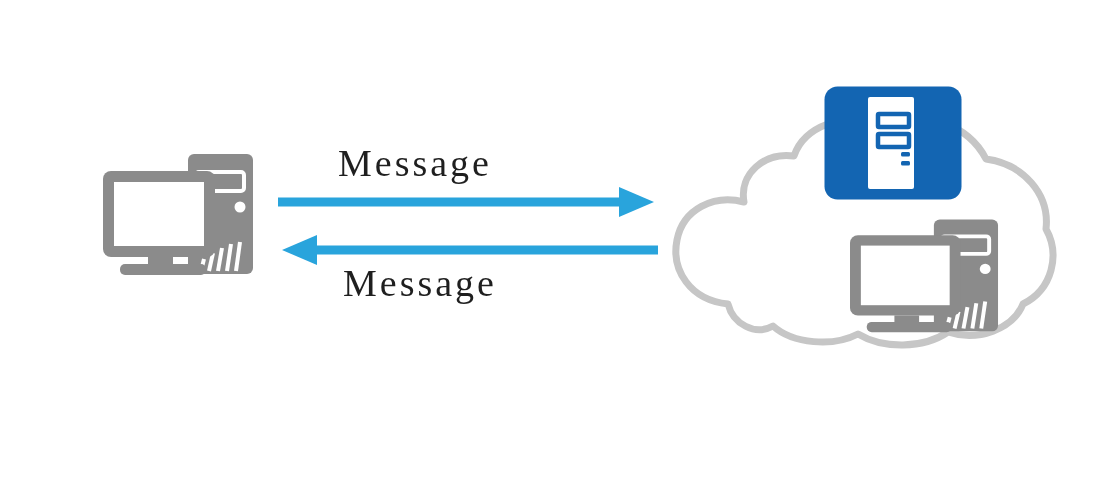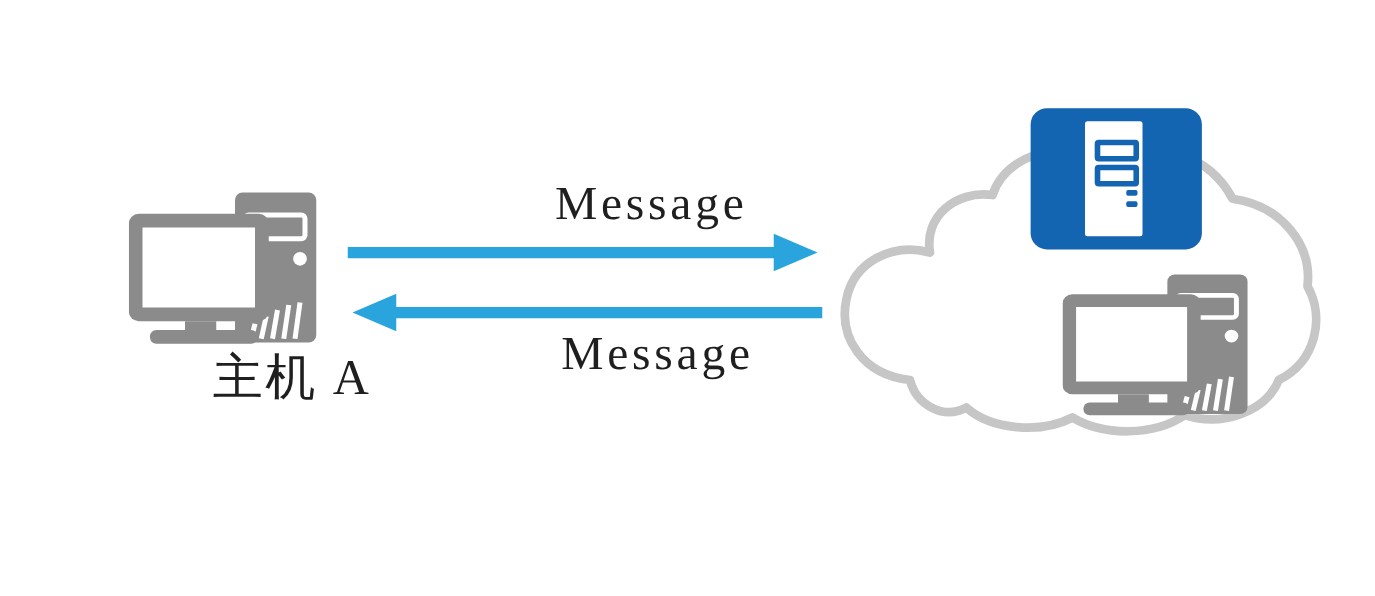--- a/index.html
+++ b/index.html
@@ -12,21 +12,21 @@
     width: 1100px;
     height: 477px;
     background: var(--background, #ffffff);
     font-family: "Liberation Serif", "DejaVu Serif", serif;
     overflow: hidden;
   }
   .abs { position: absolute; }
 
   .label {
     color: var(--text, #1f1f1f);
-    text-align: right;
+    text-align: left;
     white-space: nowrap;
     line-height: 1;
   }
   .message-label {
     font-size: 38px;
     letter-spacing: 3px;
     width: 260px;
   }
   .host-label {
     font-size: 40px;
@@ -75,21 +75,20 @@
     <line class="pc-vent" x1="128" y1="97" x2="124" y2="124"></line>
     <line class="pc-vent" x1="137" y1="95" x2="133" y2="124"></line>
 
     <rect class="pc-body" x="0" y="24" width="112" height="86" rx="8"></rect>
     <rect class="pc-white" x="11" y="35" width="90" height="64"></rect>
 
     <rect class="pc-body" x="45" y="110" width="25" height="8"></rect>
     <rect class="pc-body" x="17" y="117" width="86" height="11" rx="5"></rect>
   </svg>
 
-  <div class="abs label host-label" style="left:97px; top:282px;">主机 A</div>
 
   <svg class="abs" style="left:278px; top:184px;" width="378" height="36" viewBox="0 0 378 36">
     <line class="arrow-line" x1="0" y1="18" x2="348" y2="18"></line>
     <polygon class="arrow-head" points="341,3 376,18 341,33"></polygon>
   </svg>
 
   <div class="abs label message-label" style="left:338px; top:144px;">Message</div>
 
   <svg class="abs" style="left:280px; top:232px;" width="378" height="36" viewBox="0 0 378 36">
     <line class="arrow-line" x1="30" y1="18" x2="378" y2="18"></line>

